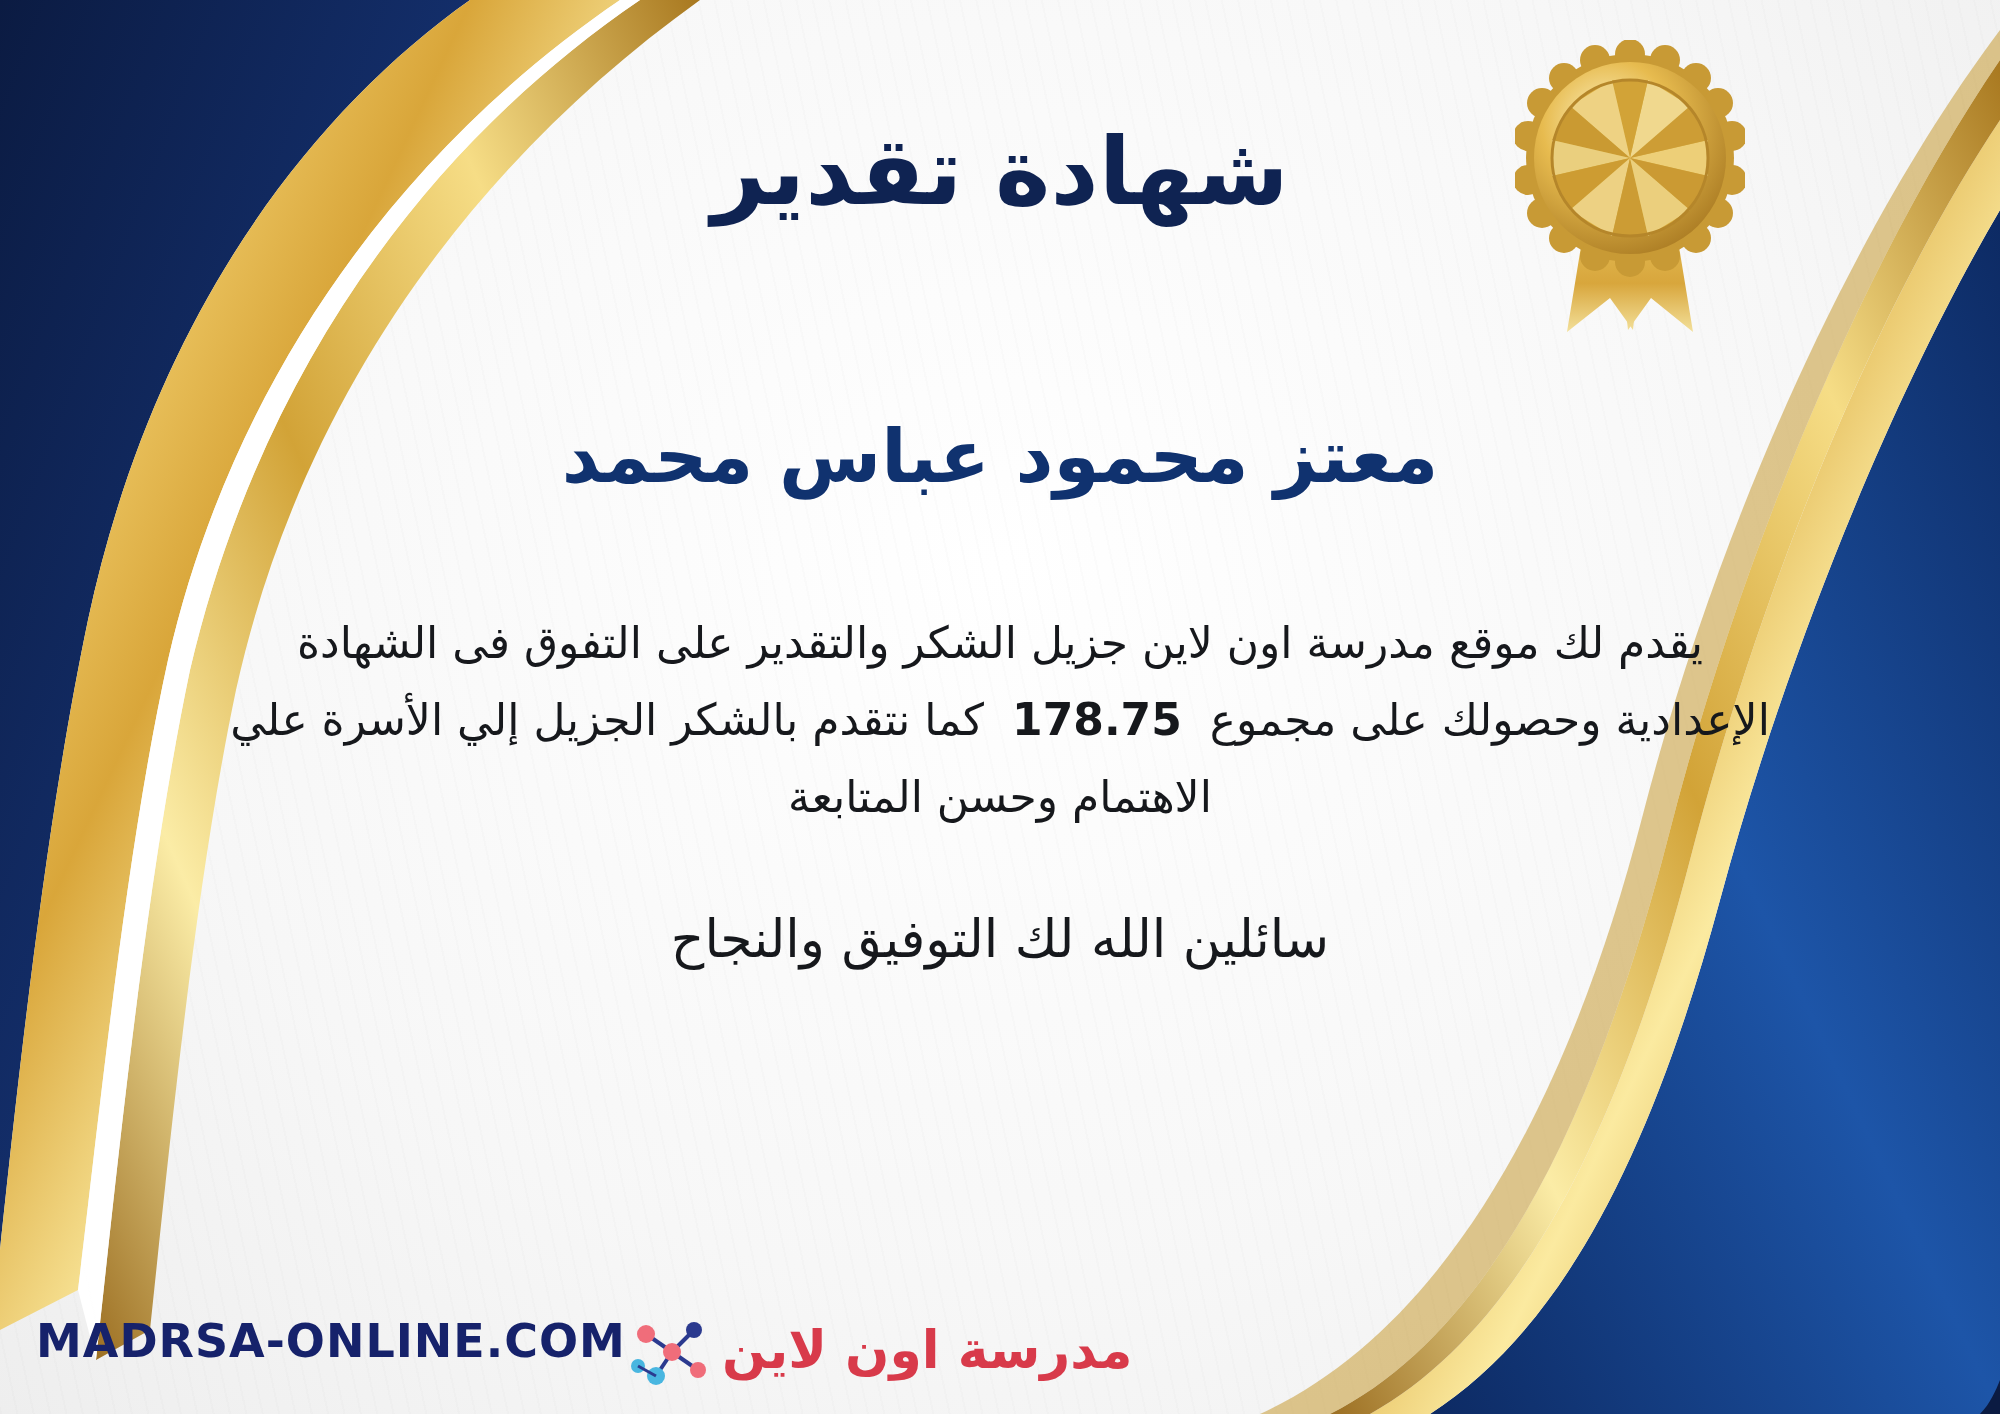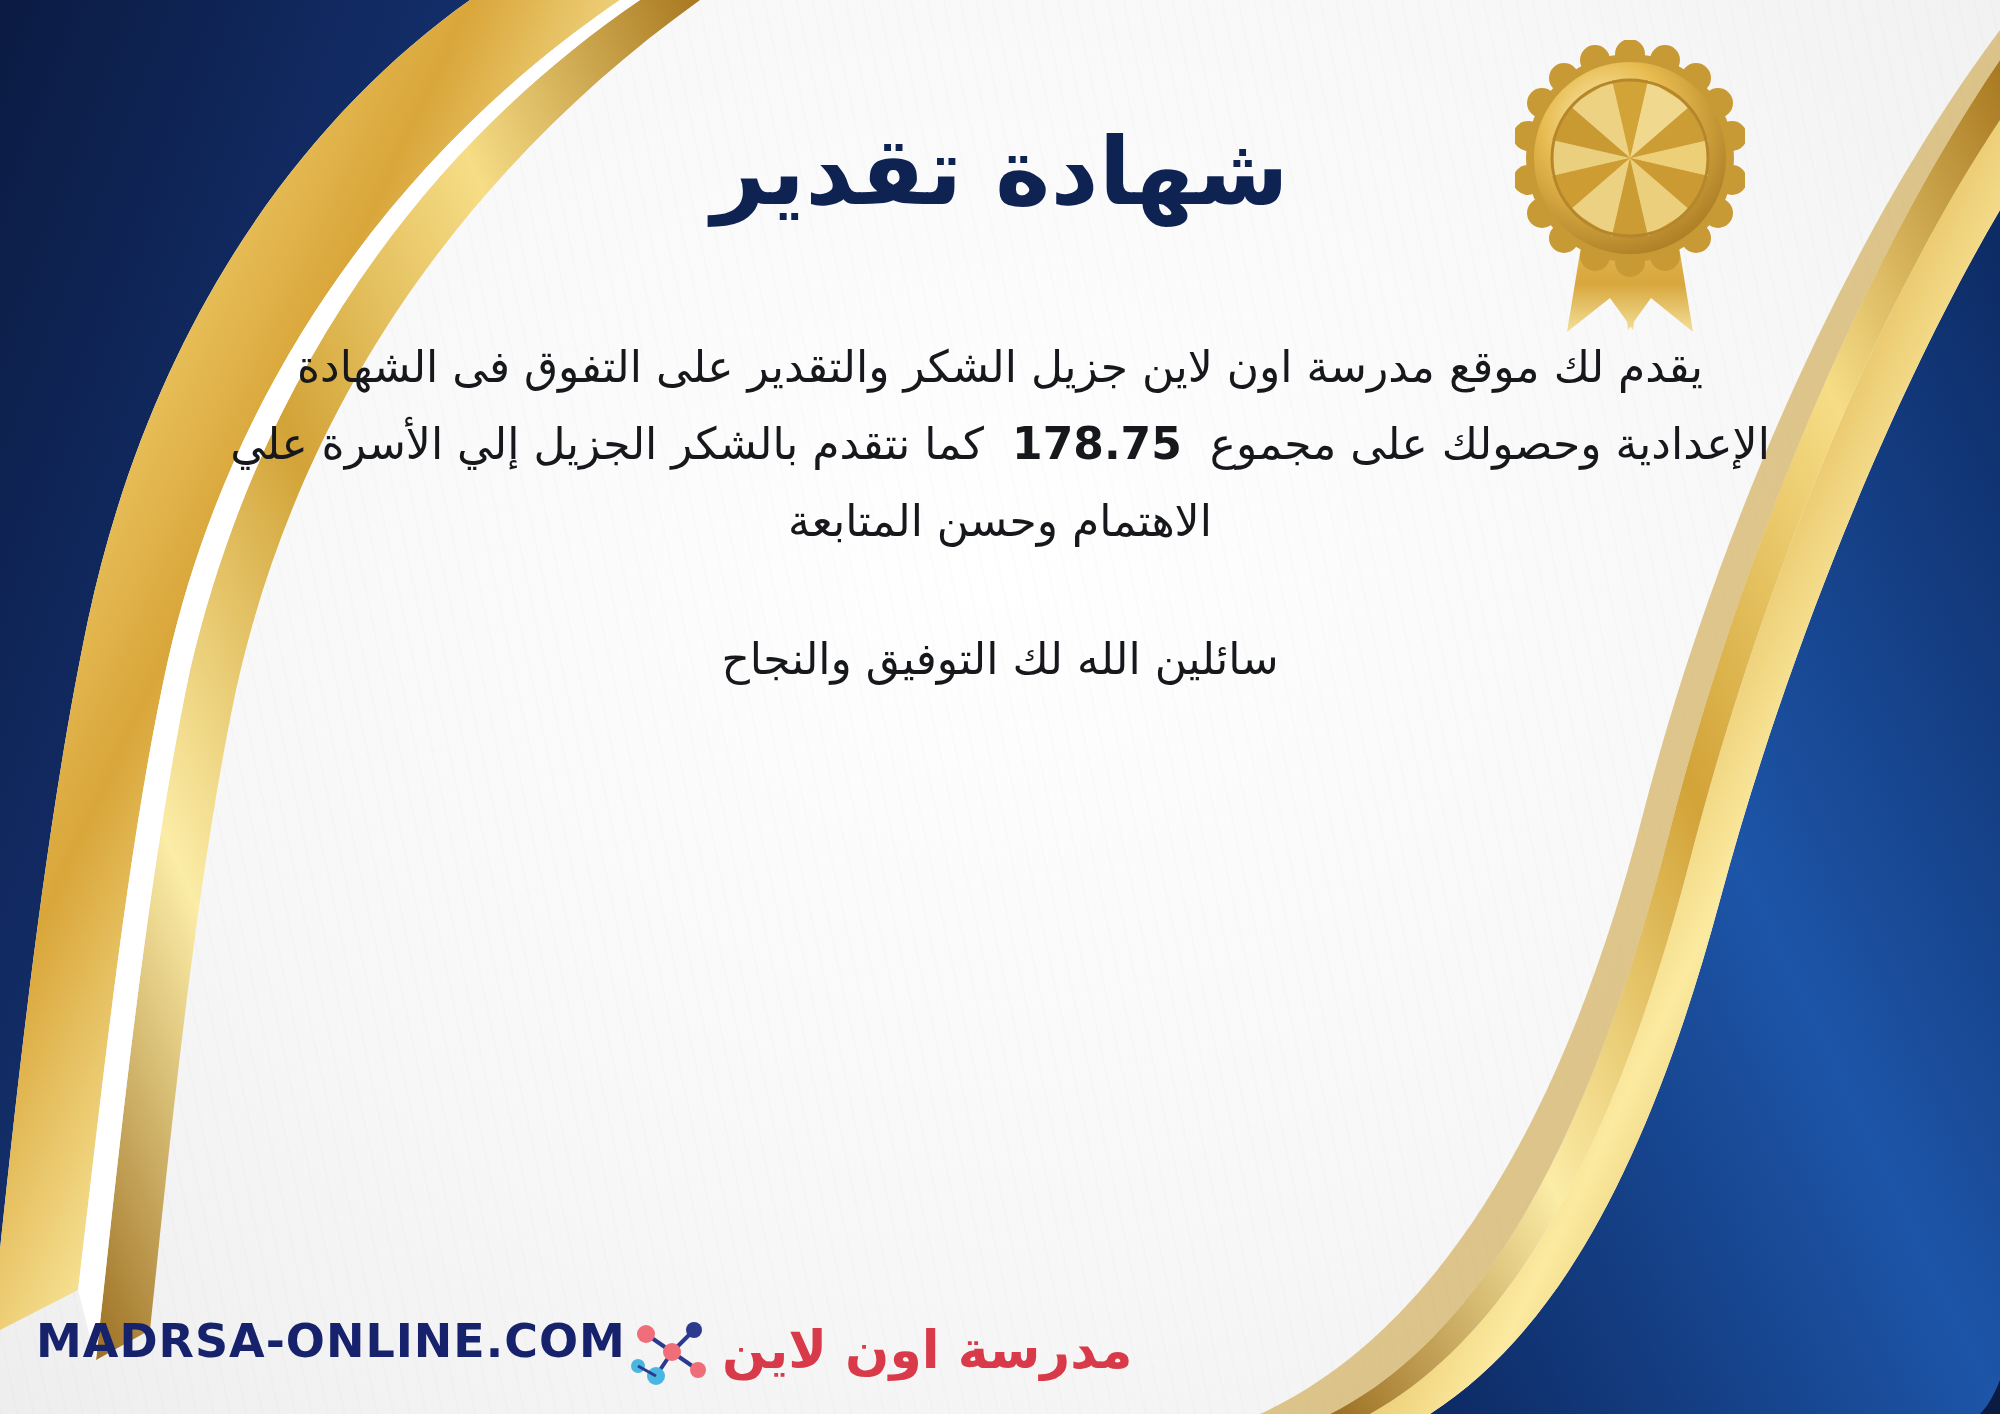--- a/index.html
+++ b/index.html
@@ -85,21 +85,21 @@
   }
 
   .body-text .grade {
     font-weight: 700;
     letter-spacing: 1px;
     padding: 0 14px;
   }
 
   .closing {
     margin-top: 74px;
-    font-size: 44px;
+    font-size: 52px;
     color: #16181c;
     direction: rtl;
   }
 
   
   .seal {
     position: absolute;
     top: 40px;
     right: 255px;
     width: 230px;
@@ -259,20 +259,21 @@
         </g>
         <circle r="78" fill="none" stroke="#b5862a" stroke-width="3"></circle>
       </g>
     </g>
   </svg>
 
   <div class="content">
 
     <div class="title">شهادة تقدير</div>
 
+    <div class="recipient">معتز محمود عباس محمد</div>
 
     <div class="body-text">
       <span>يقدم لك موقع مدرسة اون لاين جزيل الشكر  والتقدير على التفوق فى الشهادة الإعدادية وحصولك على مجموع</span>
       <span class="grade">178.75</span>
       <span>كما نتقدم  بالشكر الجزيل إلي الأسرة علي الاهتمام وحسن المتابعة</span>
     </div>
 
     <div class="closing">سائلين الله لك التوفيق  والنجاح</div>
   </div>
 

